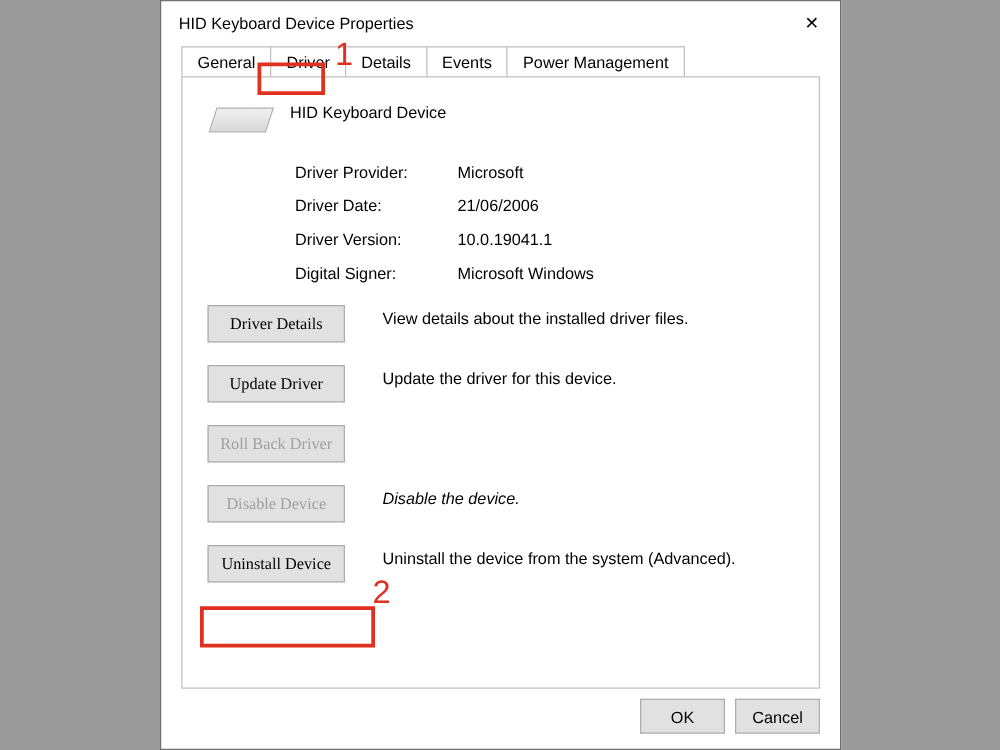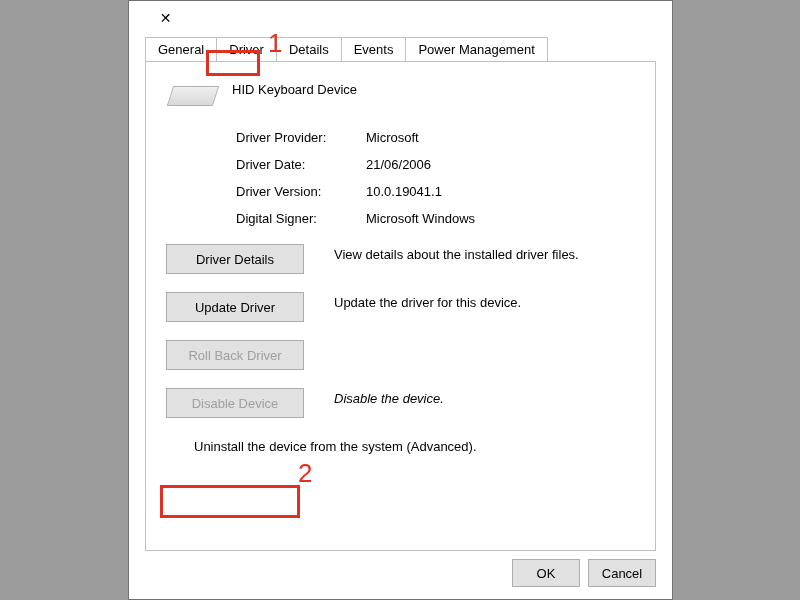--- a/index.html
+++ b/index.html
@@ -80,26 +80,26 @@
     border: 1px solid #b0b0b0;
     transform: skewX(-18deg);
   }
   .devname { font-size: 13px; padding-top: 2px; }
   .inforow { display: flex; margin-bottom: 12px; padding-left: 72px; }
   .inforow .label { width: 130px; }
   .inforow .value { }
   .actions { margin-top: 18px; }
   .actrow { display: flex; align-items: flex-start; margin-bottom: 18px; }
   .actbtn {
-    width: 138px;
+    width: 110px;
     height: 30px;
     background: #e1e1e1;
     border: 1px solid #adadad;
     font-size: 13px;
-    font-family: Liberation Sans, sans-serif;
+    font-family: Liberation Serif, serif;
     cursor: pointer;
     padding: 0;
     margin-left: 2px;
   }
   .actbtn:disabled {
     color: #a0a0a0;
     cursor: default;
   }
   .actdesc {
     flex: 1;
@@ -139,20 +139,21 @@
     font-family: "Segoe UI", sans-serif;
     pointer-events: none;
   }
 </style>
 </head>
 <body>
 
 <div class="dialog">
 
   <div class="titlebar">
+    <span class="title">HID Keyboard Device Properties</span>
     <div class="close">
       <span>✕</span>
     </div>
   </div>
 
   <div class="tabrow">
     <div class="tab">General</div>
     <div class="tab active">Driver</div>
     <div class="tab">Details</div>
     <div class="tab">Events</div>
@@ -193,20 +194,21 @@
         <div class="actdesc">Update the driver for this device.</div>
       </div>
       <div class="actrow">
         <button class="actbtn" disabled="">Roll Back Driver</button>
       </div>
       <div class="actrow">
         <button class="actbtn" disabled="">Disable Device</button>
         <div class="actdesc disabled">Disable the device.</div>
       </div>
       <div class="actrow">
+        <button class="actbtn">Uninstall Device</button>
         <div class="actdesc">Uninstall the device from the system (Advanced).</div>
       </div>
     </div>
 
   </div>
 
   <div class="footer">
     <button class="footbtn">OK</button>
     <button class="footbtn">Cancel</button>
   </div>

